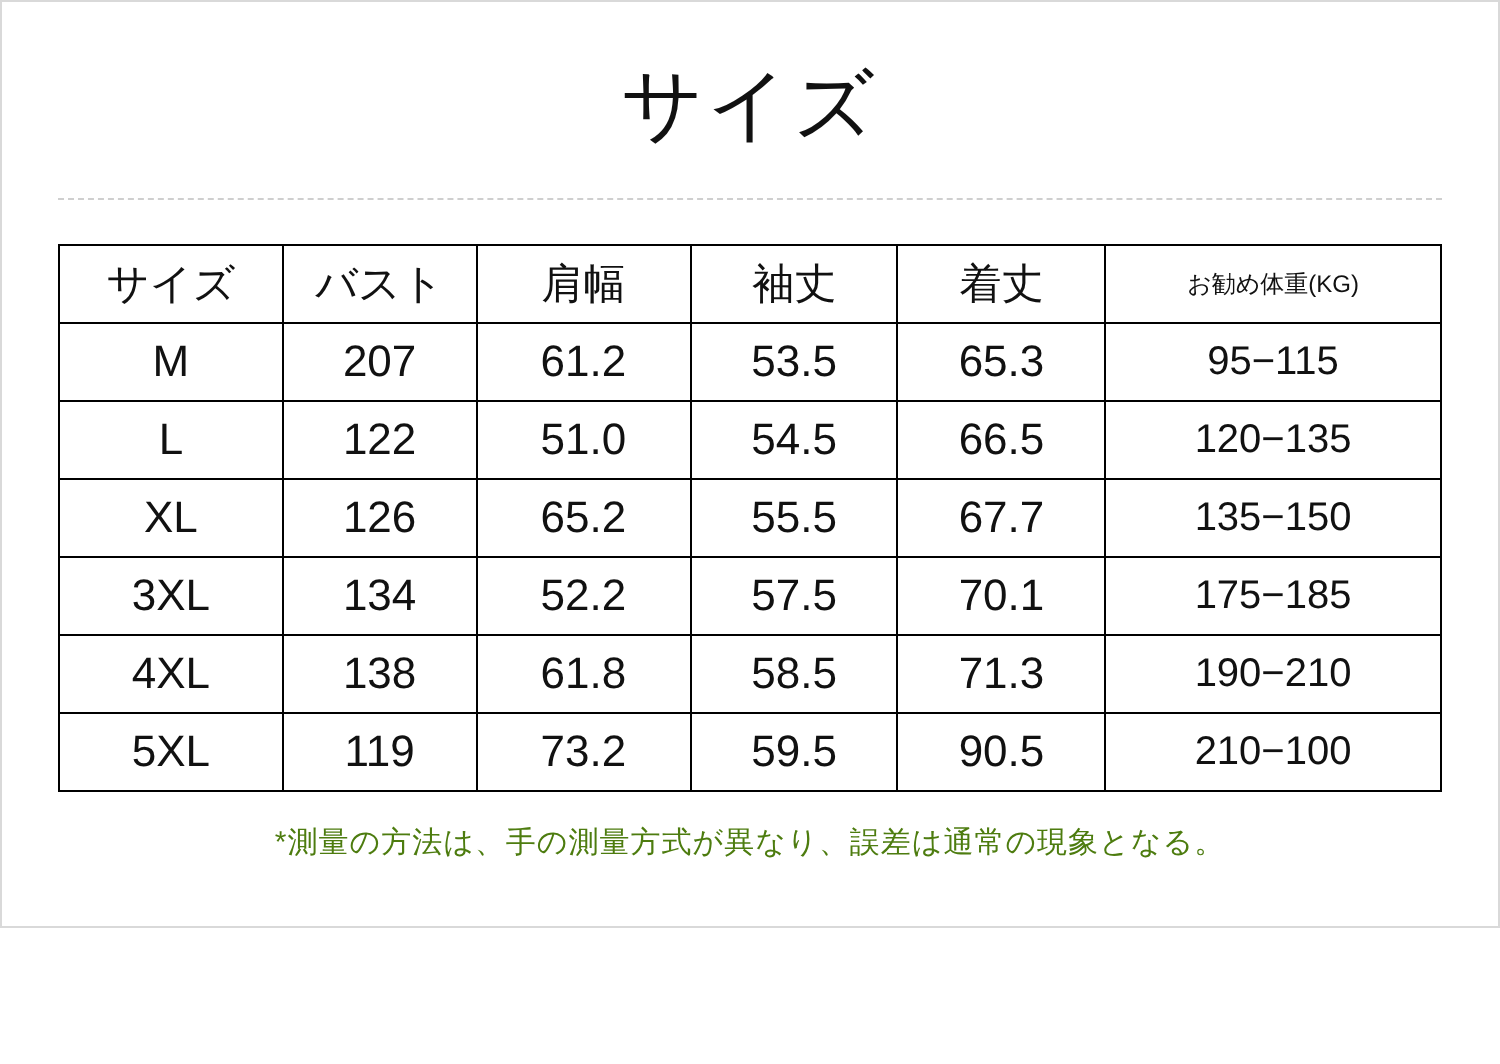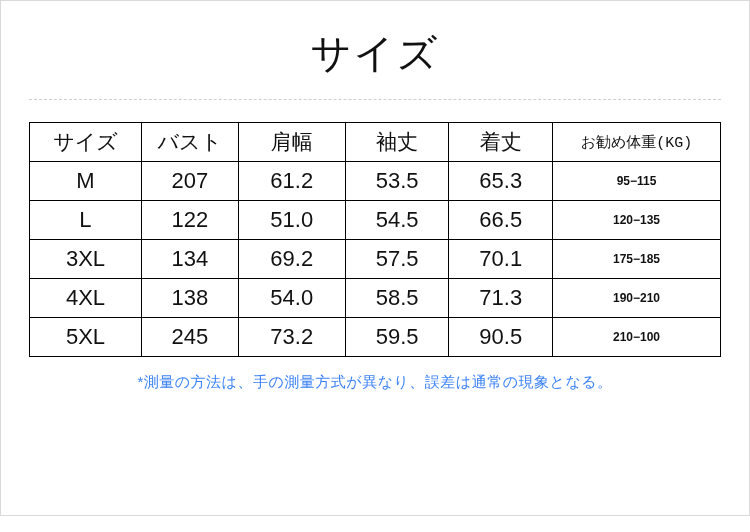--- a/index.html
+++ b/index.html
@@ -10,21 +10,21 @@
     width: 750px;
     height: 532px;
     background: #ffffff;
     font-family: "Liberation Sans", sans-serif;
     color: #1a1a1a;
     overflow: hidden;
   }
   .page {
     position: relative;
     width: 750px;
-    height: 516px;
+    height: 464px;
     box-sizing: border-box;
     border: 1px solid #d9d9d9;
     background: #ffffff;
   }
   .title {
     text-align: center;
     font-size: 40px;
     font-weight: 400;
     letter-spacing: 2px;
     color: #111111;
@@ -52,42 +52,40 @@
     height: 38px;
     font-weight: 400;
     color: #111111;
     padding: 0 2px;
     white-space: nowrap;
   }
   table.size-table th {
     font-size: 21px;
   }
   table.size-table th.small {
-    font-size: 15px;
+    font-size: 12px;
     letter-spacing: 0px;
-    font-family: Liberation Mono, monospace;
   }
   table.size-table td {
     font-size: 22px;
   }
   table.size-table td.weight {
-    font-size: 12px;
-    font-weight: bold;
+    font-size: 20px;
   }
   col.c0 { width: 16.2%; }
   col.c1 { width: 14.0%; }
   col.c2 { width: 15.5%; }
   col.c3 { width: 15.0%; }
   col.c4 { width: 15.0%; }
   col.c5 { width: 24.3%; }
   .note {
     margin: 16px 28px 0 28px;
     text-align: center;
     font-size: 15px;
-    color: #3b82f6;
+    color: #4d7c0f;
     letter-spacing: 0.5px;
   }
 </style>
 </head>
 <body>
 
 <div class="page">
 
   <h1 class="title">サイズ</h1>
 
@@ -124,38 +122,46 @@
         </tr>
         <tr>
           <td>L</td>
           <td>122</td>
           <td>51.0</td>
           <td>54.5</td>
           <td>66.5</td>
           <td class="weight">120−135</td>
         </tr>
         <tr>
+          <td>XL</td>
+          <td>126</td>
+          <td>65.2</td>
+          <td>55.5</td>
+          <td>67.7</td>
+          <td class="weight">135−150</td>
+        </tr>
+        <tr>
           <td>3XL</td>
           <td>134</td>
-          <td>69.2</td>
+          <td>52.2</td>
           <td>57.5</td>
           <td>70.1</td>
           <td class="weight">175−185</td>
         </tr>
         <tr>
           <td>4XL</td>
           <td>138</td>
-          <td>54.0</td>
+          <td>61.8</td>
           <td>58.5</td>
           <td>71.3</td>
           <td class="weight">190−210</td>
         </tr>
         <tr>
           <td>5XL</td>
-          <td>245</td>
+          <td>119</td>
           <td>73.2</td>
           <td>59.5</td>
           <td>90.5</td>
           <td class="weight">210−100</td>
         </tr>
       </tbody>
     </table>
   </div>
 
   <div class="note">*測量の方法は、手の測量方式が異なり、誤差は通常の現象となる。</div>

